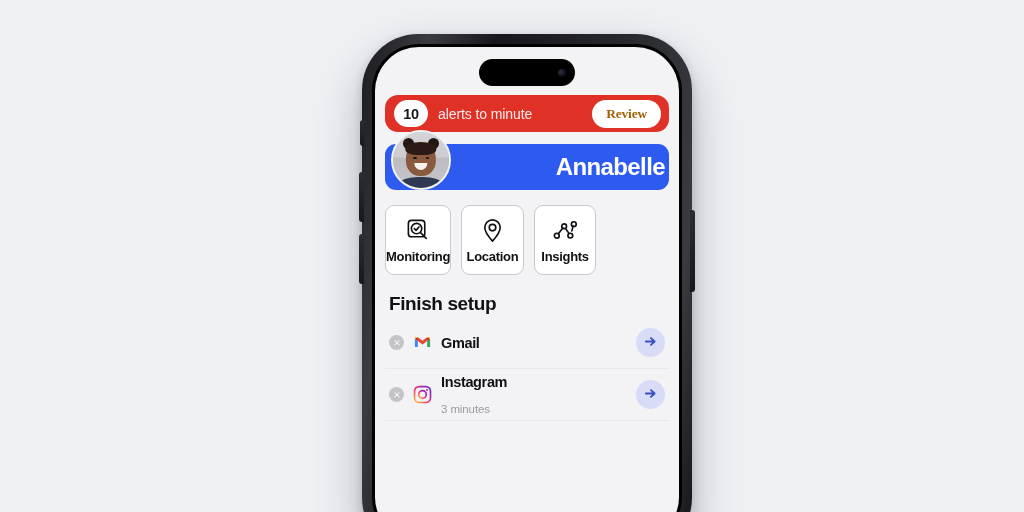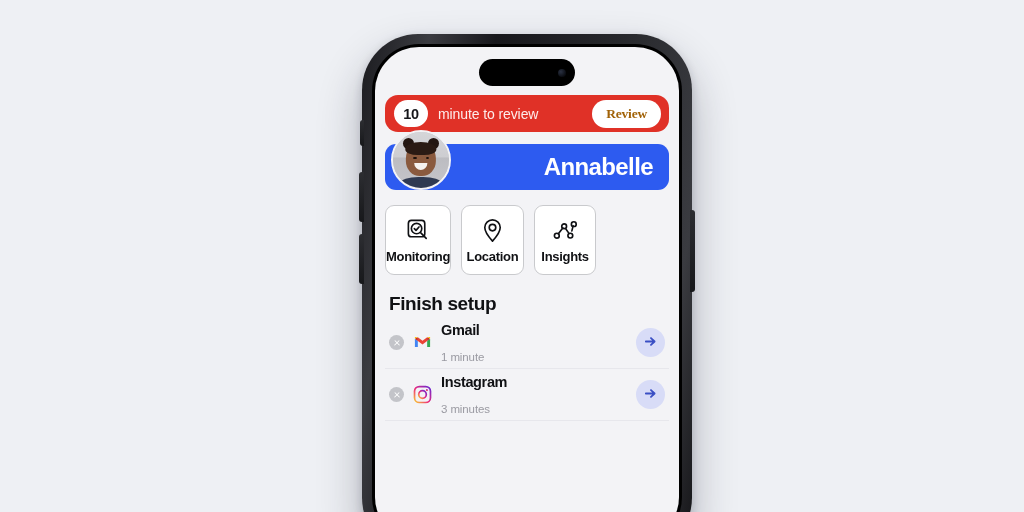--- a/index.html
+++ b/index.html
@@ -80,21 +80,21 @@
     color: #a16207; font-family: Liberation Serif, serif; font-weight: 700;
     font-size: 13.5px; letter-spacing: -.2px; padding: 0 14px; cursor: pointer;
   }
 
   
   #profile-header {
     position: relative; margin-top: 12px;
     height: 46px; border-radius: 11px;
     background: #2d5bf0;
     display: flex; align-items: center; justify-content: flex-end;
-    padding-right: 16px;
+    padding-right: 4px;
     text-align: right;
   }
   #profile-name {
     color: #fff; font-size: 24px; font-weight: 700; letter-spacing: -.6px;
   }
   #avatar {
     position: absolute; left: 6px; top: -14px;
     width: 60px; height: 60px; border-radius: 50%;
     border: 2.5px solid #f3f3f6; overflow: hidden;
     background: #c9c9cd;
@@ -202,21 +202,21 @@
       <div id="screen">
 
         <div id="island">
           <div class="cam"></div>
         </div>
 
         <div id="app">
 
           <div id="alert-banner">
             <div id="alert-count">10</div>
-            <div id="alert-text">minute to review</div>
+            <div id="alert-text">alerts to minute</div>
             <button id="review-button">Review</button>
           </div>
 
           <div id="profile-header">
             <div id="avatar">
               <div class="face">
                 <div class="wall"></div>
                 <div class="shirt"></div>
                 <div class="bun-l"></div>
                 <div class="bun-r"></div>
@@ -280,21 +280,20 @@
                 <path d="M2 14.7h3.1V8.4L2 6.1z" fill="#4285f4"></path>
                 <path d="M14.9 14.7H18V6.1l-3.1 2.3z" fill="#34a853"></path>
                 <path d="M2 6.1l3.1 2.3V4.6z" fill="#c5221f"></path>
                 <path d="M18 6.1l-3.1 2.3V4.6z" fill="#c5221f"></path>
                 <path d="M5.1 4.6v3.8L10 12l4.9-3.6V4.6L10 8.2z" fill="#ea4335"></path>
                 <path d="M5.1 4.6L2 4.3v1.8zM14.9 4.6l3.1-.3v1.8z" fill="#fbbc04"></path>
               </svg>
             </span>
             <span class="row-text">
               <span class="row-name">Gmail</span>
-              <span class="row-sub">1 minute</span>
             </span>
             <button class="go-button">
               <span>
                 <svg width="15" height="15" viewBox="0 0 16 16" fill="none" stroke="#3a4fc4" stroke-width="1.9" stroke-linecap="round" stroke-linejoin="round">
                   <path d="M3 8h9M8.5 4.3L12.4 8l-3.9 3.7"></path>
                 </svg>
               </span>
             </button>
           </div>
 

